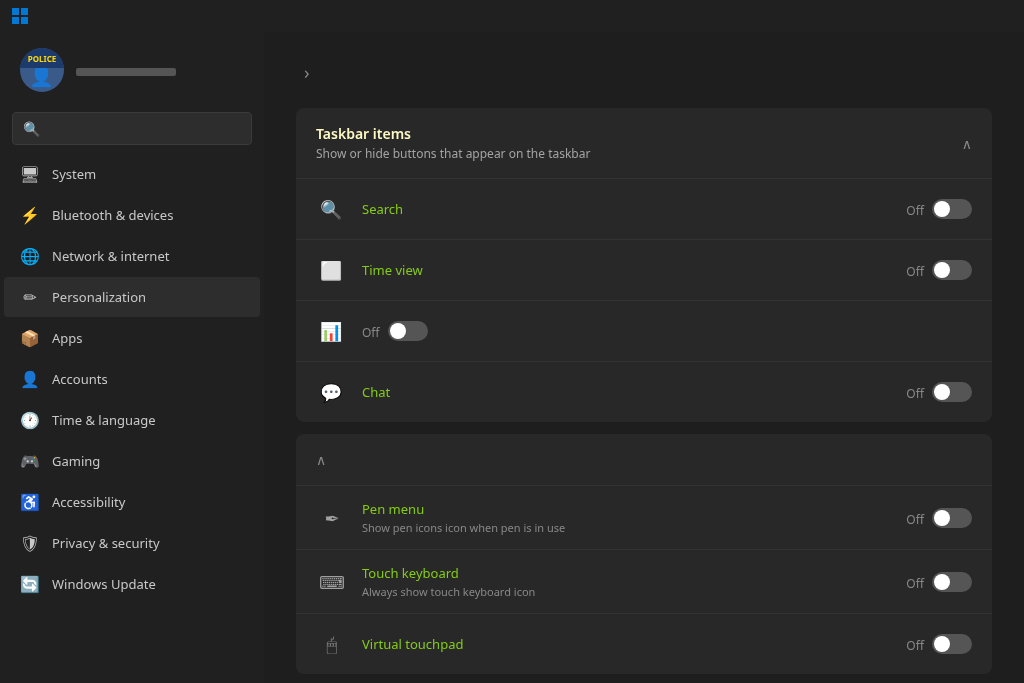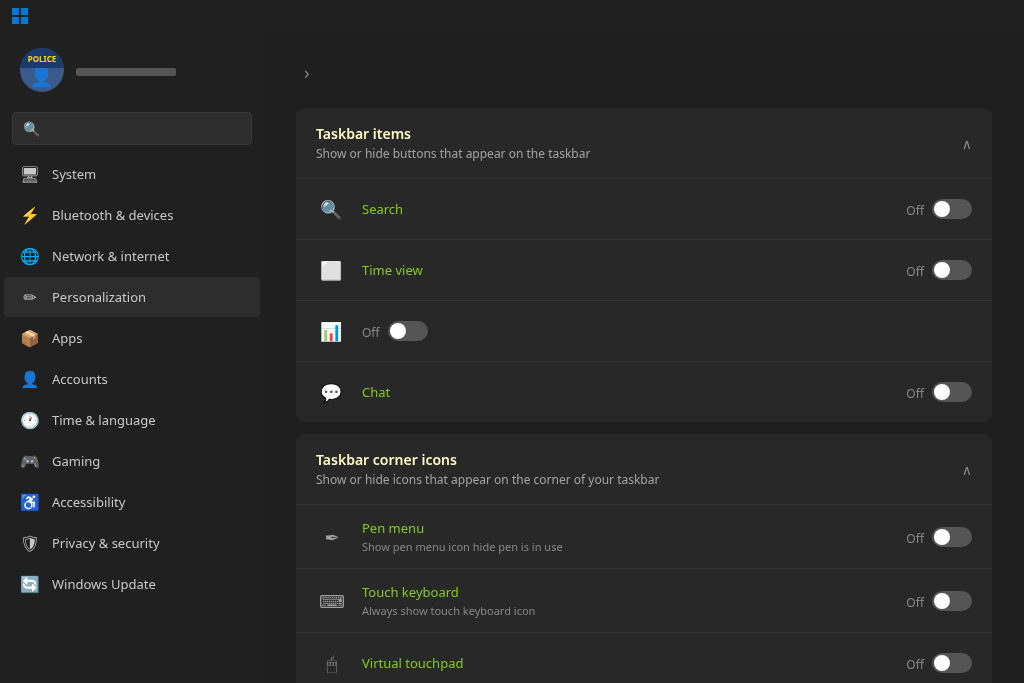--- a/index.html
+++ b/index.html
@@ -456,32 +456,28 @@
               <div class="toggle-track off">
                 <div class="toggle-thumb"></div>
               </div>
             </div>
           </div>
         </div>
       </div>
         </div>
         <div class="section-card">
     <div class="section-header">
-      <div class="section-header-left">
-        <div class="section-header-title">Taskbar corner icons</div>
-        <div class="section-header-sub">Show or hide icons that appear on the corner of your taskbar</div>
-      </div>
       <span class="section-chevron">∧</span>
     </div>
   <div class="section-items">
         <div class="setting-item">
           <div class="setting-item-icon">✒</div>
           <div class="setting-item-info">
             <div class="setting-item-label">Pen menu</div>
-            <div class="setting-item-sub">Show pen menu icon hide pen is in use</div>
+            <div class="setting-item-sub">Show pen icons icon when pen is in use</div>
           </div>
           <div class="setting-item-control">
             <span class="toggle-label">Off</span>
             <div class="toggle-switch">
               <div class="toggle-track off">
                 <div class="toggle-thumb"></div>
               </div>
             </div>
           </div>
         </div>

